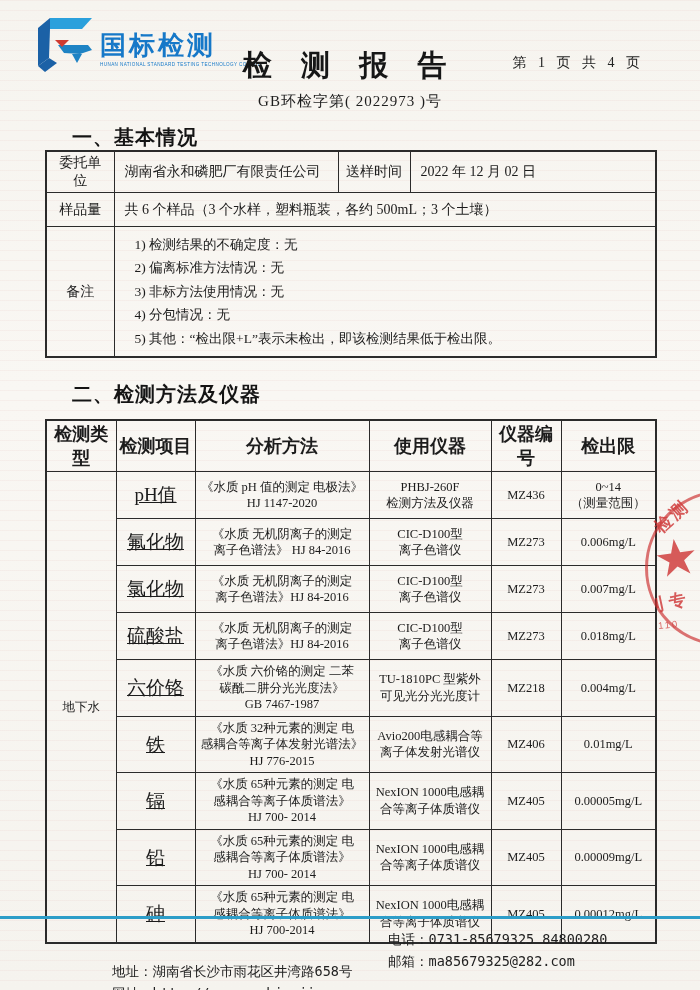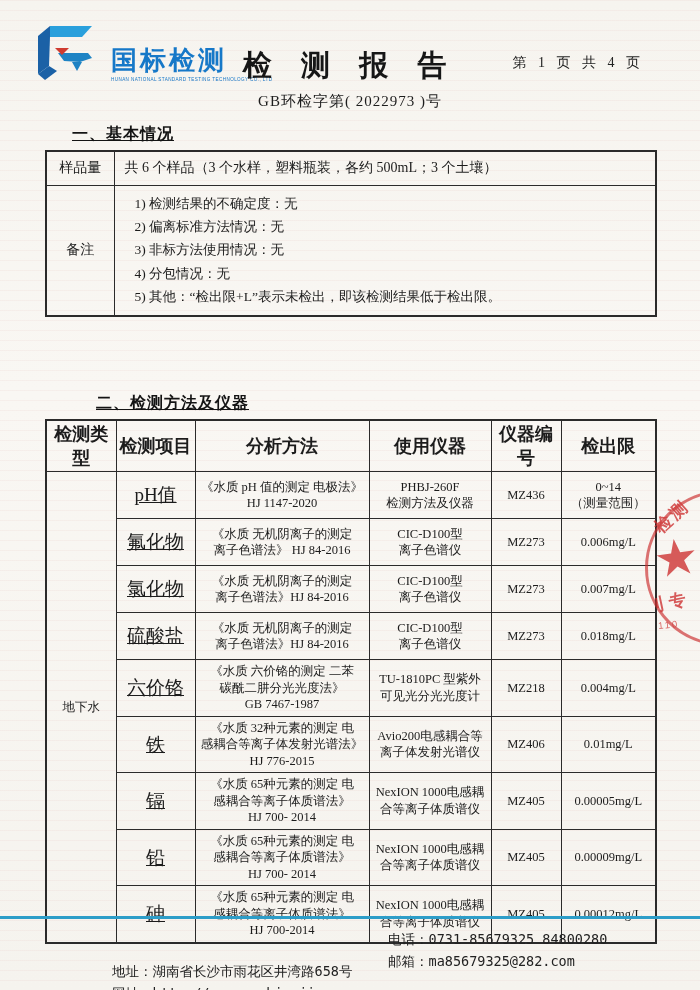--- a/index.html
+++ b/index.html
@@ -8,32 +8,32 @@
     width:700px;height:990px;
     margin:0 auto;
     background:
       repeating-linear-gradient(180deg, rgba(219,160,160,0.10) 0px, rgba(219,160,160,0.10) 1px, rgba(0,0,0,0) 1px, rgba(0,0,0,0) 10px),
       linear-gradient(180deg,#f6f4ef 0%,#f9f7f3 40%,#f5f3ee 100%);
     font-family:"Liberation Serif", serif;
     color:#1c1c1c;
     overflow:hidden;
   }
   
-  .logo{position:absolute;top:16px;left:36px;display:flex;align-items:flex-end;gap:19px;margin-top:8px;}
+  .logo{position:absolute;top:16px;left:36px;display:flex;align-items:center;gap:8px;}
   .logo svg{display:block;}
   .logo-txt{display:flex;flex-direction:column;margin-top:8px;}
   .logo-name{font-family:"Liberation Sans",sans-serif;font-weight:bold;font-size:26px;letter-spacing:3px;color:#1678c8;line-height:1.1;}
   .logo-sub{font-family:"Liberation Sans",sans-serif;font-size:4.6px;letter-spacing:.4px;color:#1678c8;margin-top:2px;white-space:nowrap;}
   .title{position:absolute;top:46px;left:0;width:100%;text-align:center;font-size:29px;font-weight:600;letter-spacing:11px;color:#161616;}
   .page-counter{position:absolute;top:54px;right:56px;font-size:14px;letter-spacing:4px;color:#222;}
   .report-no{position:absolute;top:92px;left:0;width:100%;text-align:center;font-size:15px;letter-spacing:1px;color:#1d1d1d;}
   
-  .sec-h{position:absolute;left:72px;font-size:16px;font-weight:bold;color:#141414;letter-spacing:1px;text-decoration:underline;}
+  .sec-h{position:absolute;left:72px;font-size:20px;font-weight:bold;color:#141414;letter-spacing:1px;}
   #sec1{top:124px;}
-  #sec2{top:393px;margin-left:24px;}
+  #sec2{top:381px;}
   
   table{border-collapse:collapse;table-layout:fixed;position:absolute;left:45px;width:610px;background:transparent;}
   #t-basic{top:150px;}
   #t-methods{top:419px;}
   td,th{border:1px solid #2b2b2b;box-sizing:border-box;font-weight:normal;}
   table{border:2px solid #2b2b2b;}
   #t-basic td{font-size:14px;padding:2px 6px;}
   .lbl{text-align:center;}
   .val{text-align:left;padding-left:10px !important;}
   .r38{height:38px;}
@@ -85,20 +85,26 @@
   <div class="sec-h" id="sec1">一、基本情况</div>
 
   <table id="t-basic">
     <colgroup>
         <col style="width:68px">
         <col style="width:224px">
         <col style="width:72px">
         <col style="width:246px">
       </colgroup>
     <tbody>
+        <tr class="r38">
+      <td class="lbl">委托单位</td>
+      <td class="val">湖南省永和磷肥厂有限责任公司</td>
+      <td class="lbl">送样时间</td>
+      <td class="val">2022 年 12 月 02 日</td>
+    </tr>
     <tr class="r34">
       <td class="lbl">样品量</td>
       <td class="val" colspan="3">共 6 个样品（3 个水样，塑料瓶装，各约 500mL；3 个土壤）</td>
     </tr>
     <tr>
       <td class="lbl">备注</td>
       <td class="remarks-cell" colspan="3">
         <div class="remark-line">1) 检测结果的不确定度：无</div>
         <div class="remark-line">2) 偏离标准方法情况：无</div>
         <div class="remark-line">3) 非标方法使用情况：无</div>

